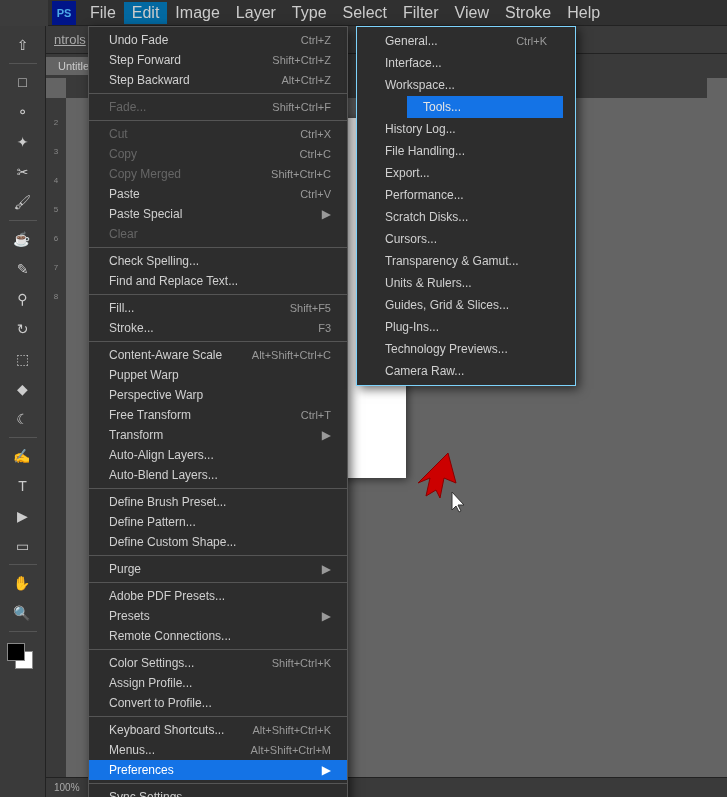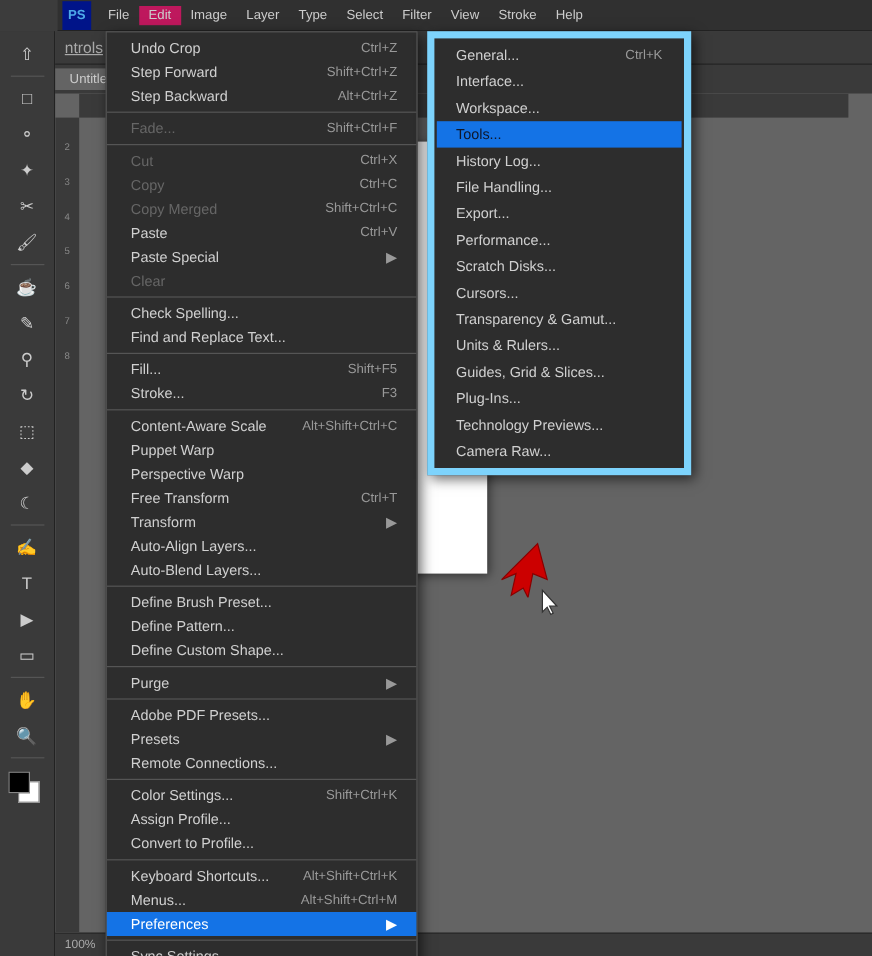--- a/index.html
+++ b/index.html
@@ -33,27 +33,27 @@
       justify-content: center;
       color: #4ca9e8;
       font-weight: bold;
       font-size: 11px;
       margin-right: 6px;
     }
     .menubar-item {
       padding: 2px 8px;
       color: #ccc;
       cursor: pointer;
-      font-size: 11px;
+      font-size: 16px;
     }
     .menubar-item:hover, .menubar-item.active {
       background: #444;
     }
     .menubar-item.active {
-      background: #be185d;
+      background: #0369a1;
     }
 
     
     .main-layout {
       display: flex;
       height: calc(797px - 26px);
     }
 
     
     .left-toolbar {
@@ -220,40 +220,41 @@
       background: #555;
       margin: 3px 0;
     }
 
     
     .preferences-submenu {
       position: absolute;
       top: 26px;
       left: 356px;
       background: #2d2d2d;
-      border: 6px solid #7dd3fc;
+      border: 1px solid #7dd3fc;
       min-width: 220px;
       box-shadow: 3px 3px 10px rgba(0,0,0,0.6);
       z-index: 101;
-      padding: 3px 2px;
+      padding: 3px 12px;
     }
 
     .pref-item {
       display: flex;
       justify-content: space-between;
       align-items: center;
       padding: 4px 16px;
       cursor: pointer;
       color: #d0d0d0;
       font-size: 12px;
       white-space: nowrap;
     }
     .pref-item.active-blue {
       background: #1473e6;
-      color: #0f172a;
+      color: #e5e5e5;
+      margin-left: 38px;
     }
   </style>
 </head>
 <body>
 
 <div class="menubar">
   <div class="menubar-logo">
     <span>PS</span>
   </div>
   <div class="menubar-item">File</div>
@@ -334,21 +335,21 @@
 
     <div class="status-bar">
       <span>100%</span>
     </div>
   </div>
 </div>
 
 <div class="edit-menu">
 
   <div class="menu-item">
-    <span>Undo Crop</span>
+    <span>Undo Fade</span>
     <span class="menu-shortcut">Ctrl+Z</span>
   </div>
   <div class="menu-item">
     <span>Step Forward</span>
     <span class="menu-shortcut">Shift+Ctrl+Z</span>
   </div>
   <div class="menu-item">
     <span>Step Backward</span>
     <span class="menu-shortcut">Alt+Ctrl+Z</span>
   </div>

